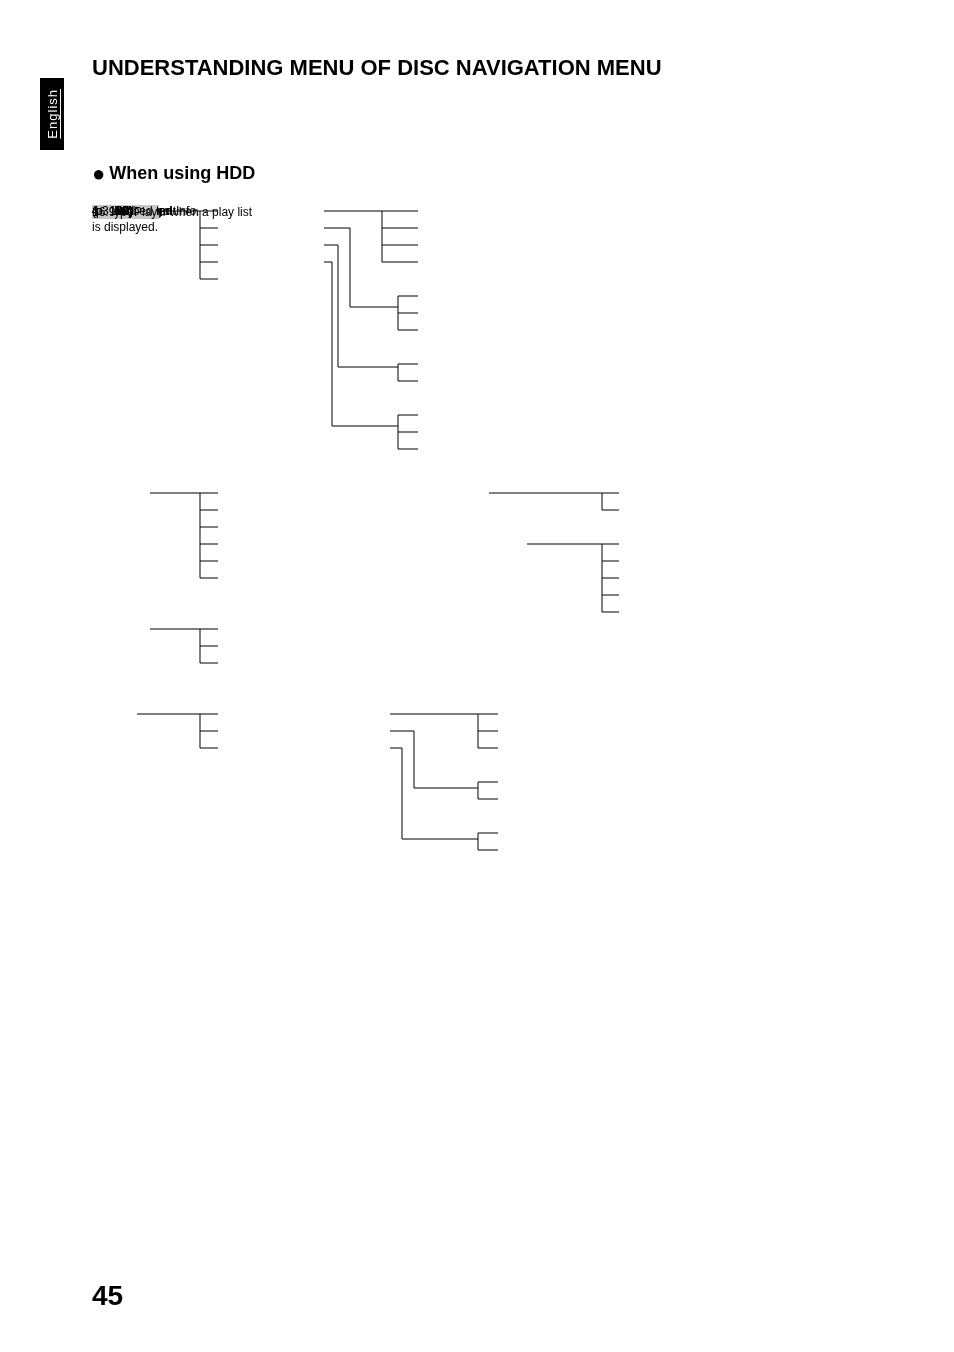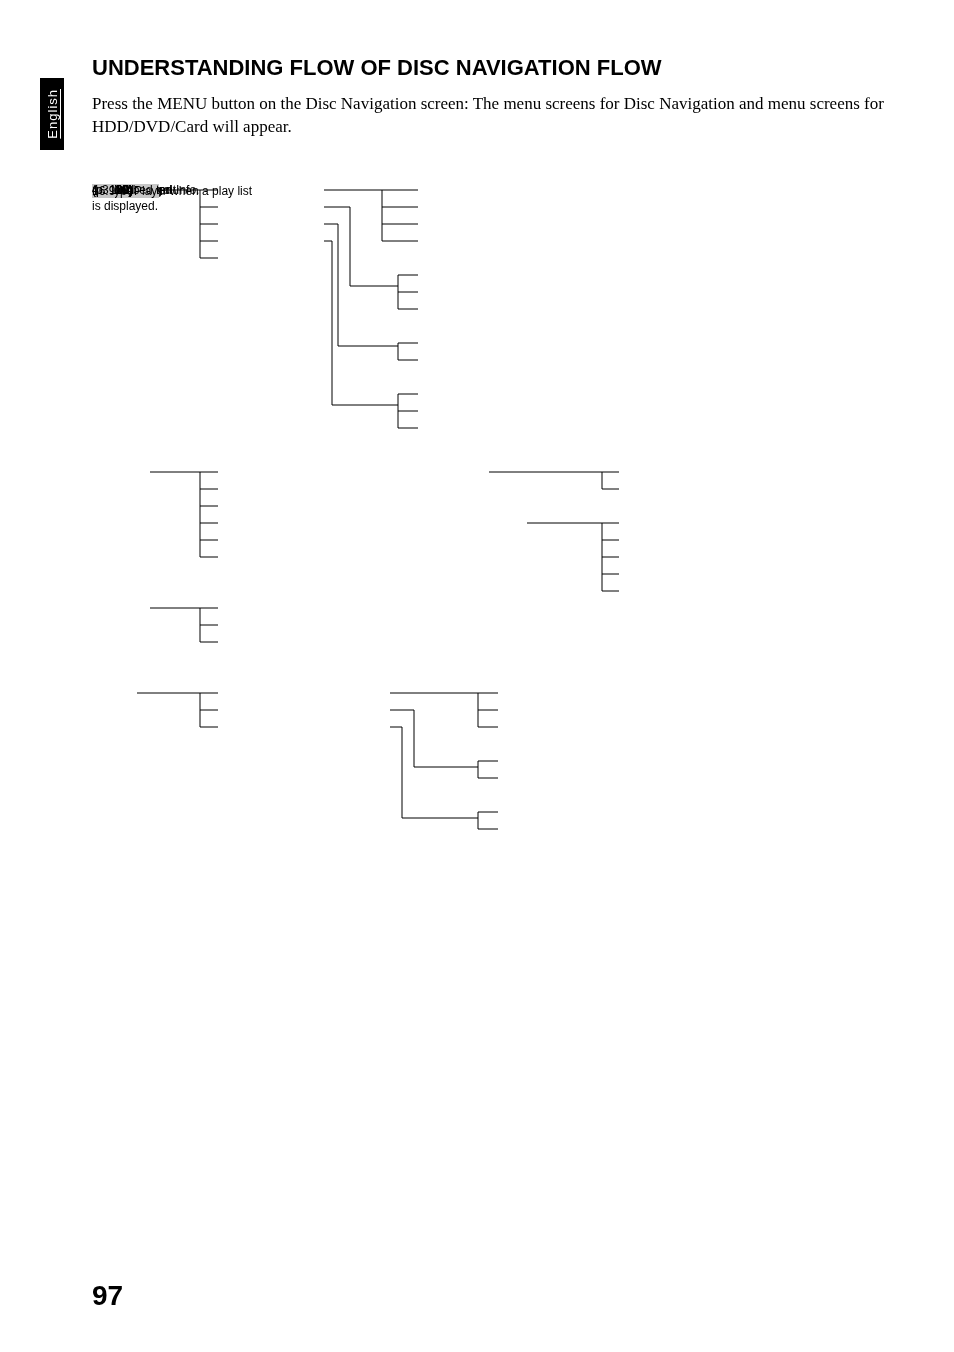--- a/index.html
+++ b/index.html
@@ -82,27 +82,30 @@
 </style>
 </head>
 <body>
 
 <div class="side-tab">
   <span>English</span>
 </div>
 
 <div class="content">
 
-  <div class="main-heading">UNDERSTANDING FLOW OF DISC NAVIGATION FLOW</div>
+  <div class="main-heading">UNDERSTANDING MENU OF DISC NAVIGATION MENU</div>
 
   <div class="intro">
-    <span>Press the MENU button on the Disc Navigation screen: The menu screens for Disc Navigation and menu screens for HDD/DVD/Card will appear.</span><br>
+    <br>
     <br>
   </div>
 
+  <div class="sub-heading">
+    <span class="bullet">●</span><span>When using HDD</span>
+  </div>
 
   <div class="diagram">
 
     <div class="lbl b" style="left:0;top:0;">Scene</div>
     <div class="lbl root-icon" style="left:0;top:16;">✂︎</div>
 
     <div class="lbl" style="left:130;top:0;"><span class="shade">Edit</span></div>
     <div class="lbl" style="left:130;top:17;">Effect</div>
     <div class="lbl" style="left:130;top:34;">Dubbing</div>
     <div class="lbl" style="left:130;top:51;">Select</div>
@@ -313,13 +316,13 @@
       <line x1="310" y1="40" x2="310" y2="131"></line>
       <line x1="310" y1="131" x2="386" y2="131"></line>
       <line x1="386" y1="125" x2="386" y2="142"></line>
       <line x1="386" y1="125" x2="406" y2="125"></line>
       <line x1="386" y1="142" x2="406" y2="142"></line>
     </svg>
 
   </div>
 </div>
 
-<div class="pagenum">97</div>
+<div class="pagenum">45</div>
 
 </body></html>

